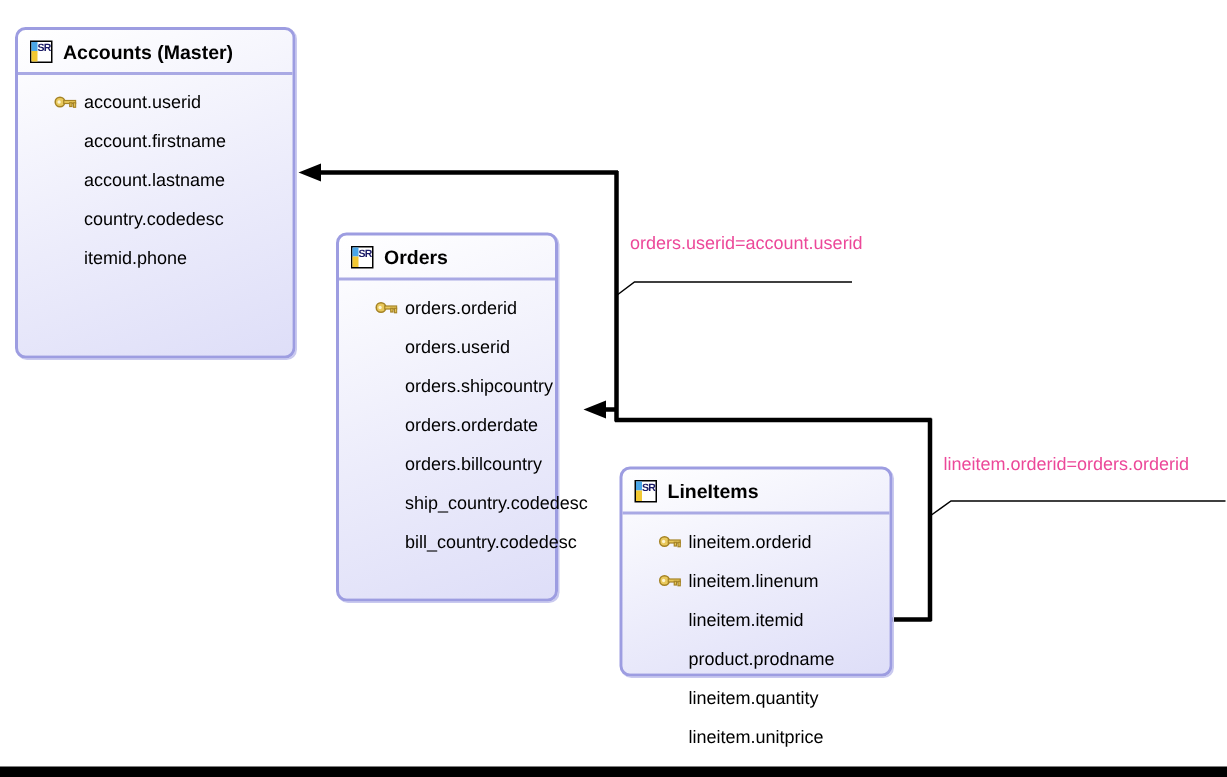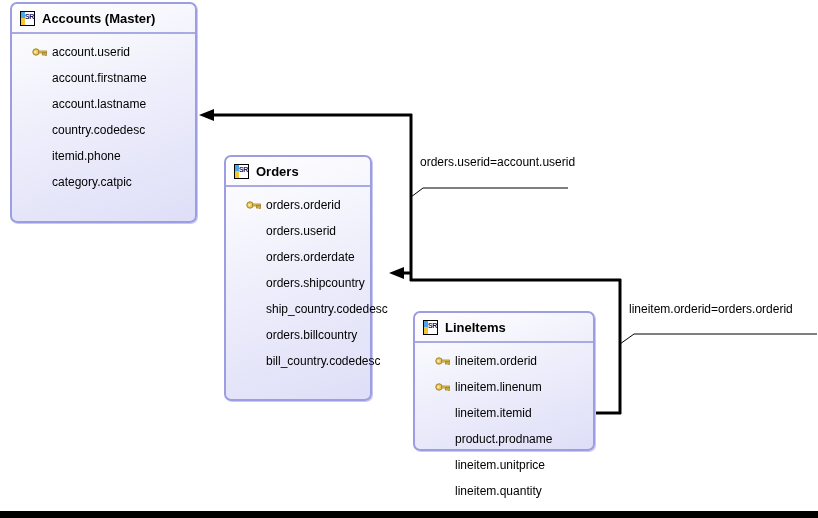--- a/index.html
+++ b/index.html
@@ -16,43 +16,43 @@
     box-sizing:border-box;
   }
   .tbox-header{
     display:flex;align-items:center;gap:7px;
     height:28px;padding:0 8px;
     border-bottom:2px solid #a9a9e4;
     font-size:13px;font-weight:bold;
   }
   .tbox-rows{padding-top:5px;}
   .trow{
-    display:flex;align-items:center;height:26px;padding-left:20px;
-    font-size:12px;white-space:nowrap;
+    display:flex;align-items:center;height:26px;padding-left:4px;
+    font-size:12px;white-space:nowrap;margin-left:20px;
   }
   .key-slot{width:20px;flex:0 0 20px;display:flex;align-items:center;}
   
   .sr-icon{
     position:relative;display:inline-block;width:15px;height:15px;
     background:#ffffff;border:1px solid #000;box-sizing:border-box;flex:0 0 15px;
   }
   .sr-blue{position:absolute;left:0;top:0;width:4px;height:6px;background:#4aa6e8;}
   .sr-yellow{position:absolute;left:0;top:6px;width:4px;height:7px;background:#f2c832;}
   .sr-text{
     position:absolute;left:4px;top:1px;width:9px;
     font-size:7px;font-weight:bold;color:#1a1a66;letter-spacing:-0.5px;
     font-family:"Liberation Sans", sans-serif;
   }
   
-  #tbox-accounts{left:10px;top:2px;width:187px;height:221px;}
+  #tbox-accounts{left:10px;top:18px;width:187px;height:221px;}
   #tbox-orders{left:224px;top:155px;width:148px;height:246px;}
   #tbox-lineitems{left:413px;top:311px;width:182px;height:140px;}
   
   .join-label{
-    position:absolute;font-size:12px;color:#000000;white-space:nowrap;
+    position:absolute;font-size:12px;color:#ec4899;white-space:nowrap;
   }
   #join-label-1{left:420px;top:155px;}
   #join-label-2{left:629px;top:302px;}
   
   #connector-svg{position:absolute;left:0;top:0;width:818px;height:518px;pointer-events:none;}
   
   .bottom-bar{position:absolute;left:0;bottom:0;width:818px;height:7px;background:#000;}
 </style>
 </head>
 <body>
@@ -109,24 +109,20 @@
           <span>account.lastname</span>
         </div>
         <div class="trow">
           <span class="key-slot"></span>
           <span>country.codedesc</span>
         </div>
         <div class="trow">
           <span class="key-slot"></span>
           <span>itemid.phone</span>
         </div>
-        <div class="trow">
-          <span class="key-slot"></span>
-          <span>category.catpic</span>
-        </div>
       </div>
   </div>
 
   <div class="tbox" id="tbox-orders">
     <div class="tbox-header">
       <span class="sr-icon">
         <span class="sr-blue"></span>
           <span class="sr-yellow"></span>
         <span class="sr-text">SR</span>
       </span>
@@ -144,33 +140,33 @@
             </svg>
           </span>
           <span>orders.orderid</span>
         </div>
         <div class="trow">
           <span class="key-slot"></span>
           <span>orders.userid</span>
         </div>
         <div class="trow">
           <span class="key-slot"></span>
+          <span>orders.shipcountry</span>
+        </div>
+        <div class="trow">
+          <span class="key-slot"></span>
           <span>orders.orderdate</span>
         </div>
         <div class="trow">
           <span class="key-slot"></span>
-          <span>orders.shipcountry</span>
+          <span>orders.billcountry</span>
         </div>
         <div class="trow">
           <span class="key-slot"></span>
           <span>ship_country.codedesc</span>
-        </div>
-        <div class="trow">
-          <span class="key-slot"></span>
-          <span>orders.billcountry</span>
         </div>
         <div class="trow">
           <span class="key-slot"></span>
           <span>bill_country.codedesc</span>
         </div>
       </div>
   </div>
 
   <div class="tbox" id="tbox-lineitems">
     <div class="tbox-header">
@@ -209,25 +205,25 @@
         <div class="trow">
           <span class="key-slot"></span>
           <span>lineitem.itemid</span>
         </div>
         <div class="trow">
           <span class="key-slot"></span>
           <span>product.prodname</span>
         </div>
         <div class="trow">
           <span class="key-slot"></span>
+          <span>lineitem.quantity</span>
+        </div>
+        <div class="trow">
+          <span class="key-slot"></span>
           <span>lineitem.unitprice</span>
-        </div>
-        <div class="trow">
-          <span class="key-slot"></span>
-          <span>lineitem.quantity</span>
         </div>
       </div>
   </div>
 
   <div class="join-label" id="join-label-1">orders.userid=account.userid</div>
   <div class="join-label" id="join-label-2">lineitem.orderid=orders.orderid</div>
 
   <div class="bottom-bar"></div>
 
 </div>

